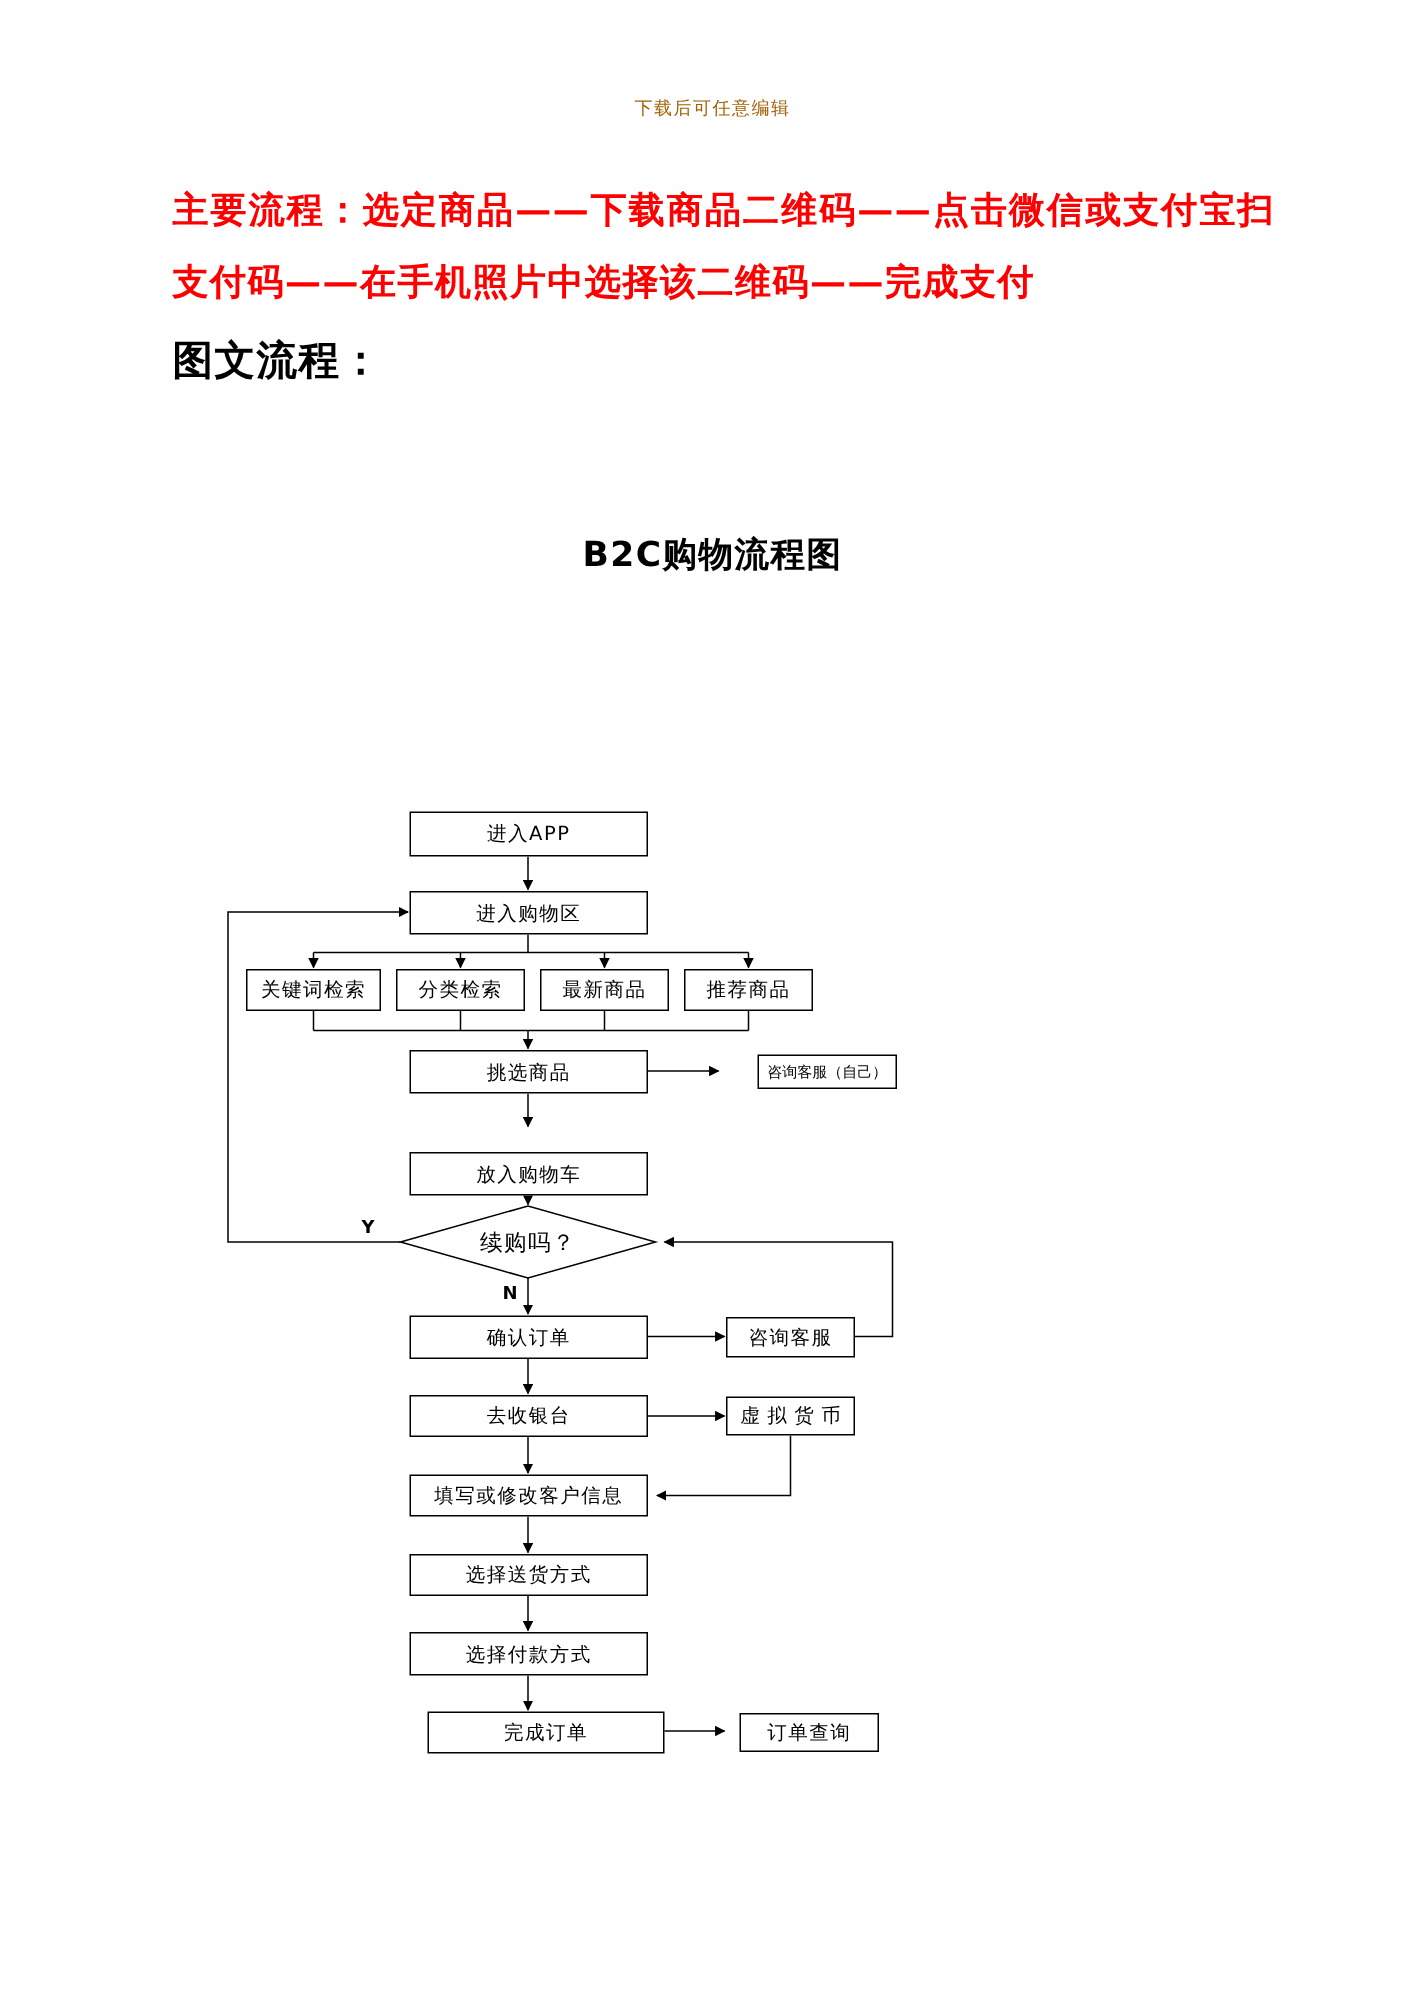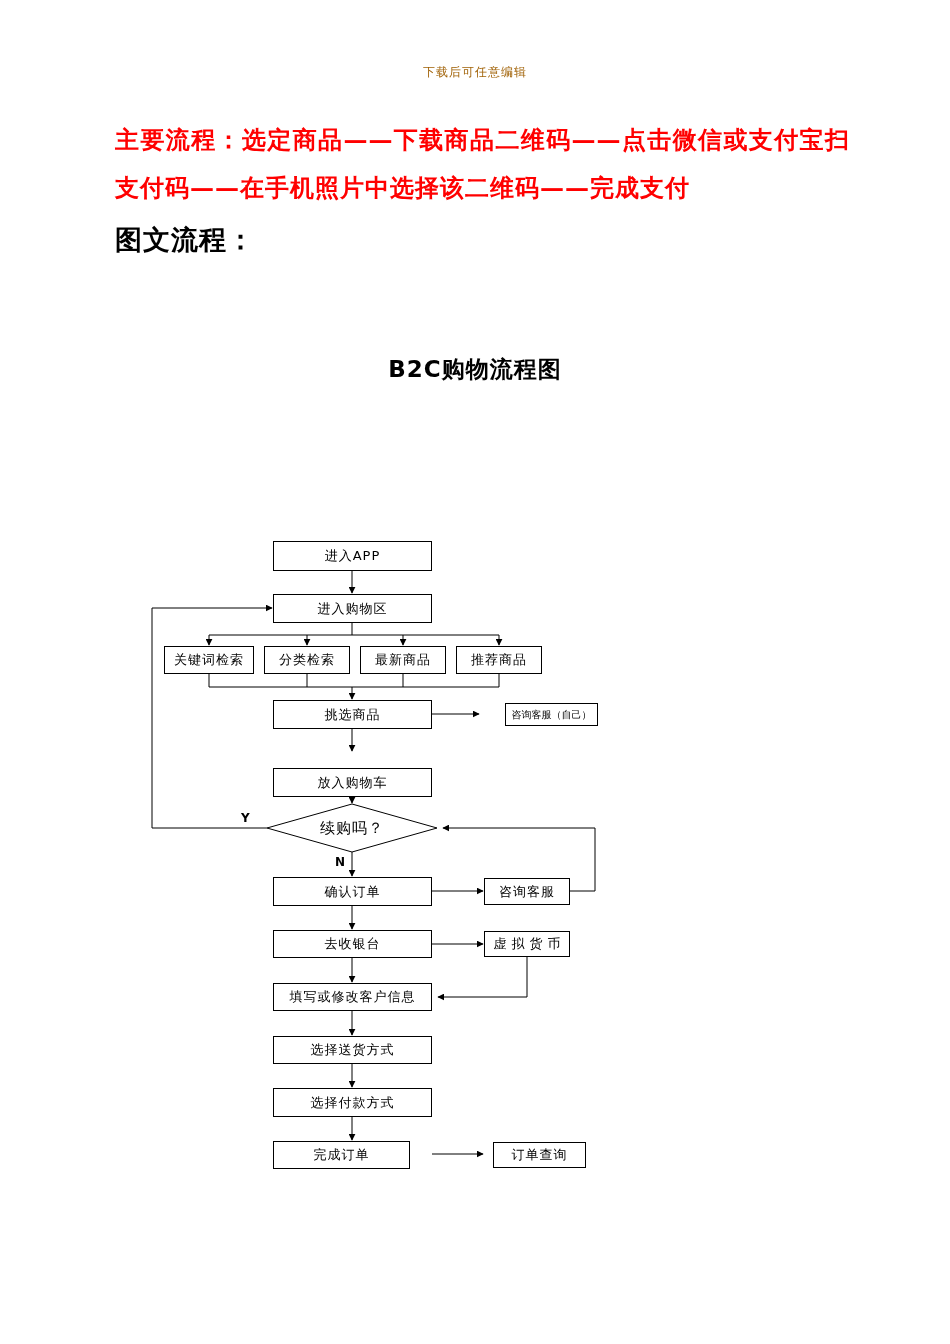--- a/index.html
+++ b/index.html
@@ -148,16 +148,16 @@
 
   <div class="node" style="left:273px;top:877px;width:159px;height:29px">确认订单</div>
   <div class="node" style="left:484px;top:878px;width:86px;height:27px">咨询客服</div>
 
   <div class="node" style="left:273px;top:930px;width:159px;height:28px">去收银台</div>
   <div class="node spaced" style="left:484px;top:931px;width:86px;height:26px">虚拟货币</div>
 
   <div class="node" style="left:273px;top:983px;width:159px;height:28px">填写或修改客户信息</div>
   <div class="node" style="left:273px;top:1036px;width:159px;height:28px">选择送货方式</div>
   <div class="node" style="left:273px;top:1088px;width:159px;height:29px">选择付款方式</div>
-  <div class="node" style="left:273px;top:1141px;width:137px;height:28px">完成订单</div>
+  <div class="node" style="left:285px;top:1141px;width:158px;height:28px">完成订单</div>
   <div class="node" style="left:493px;top:1142px;width:93px;height:26px">订单查询</div>
 
 </div>
 
 </body></html>

